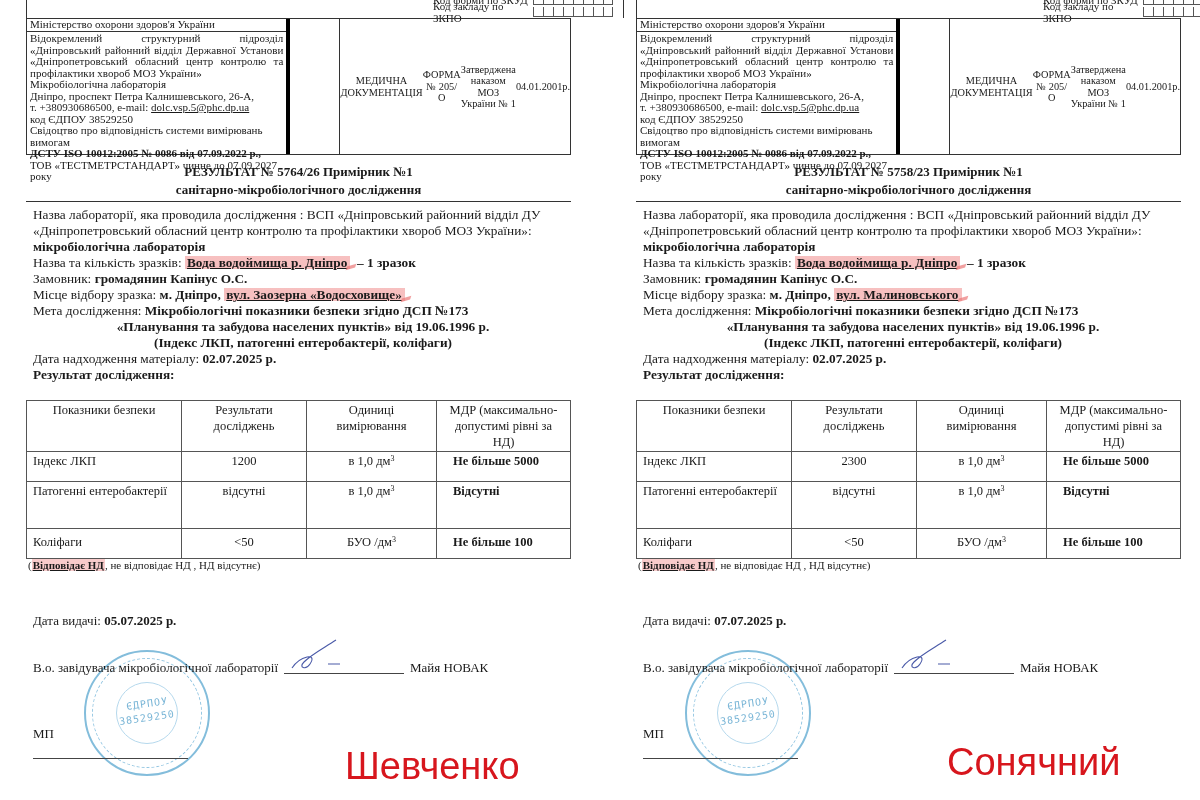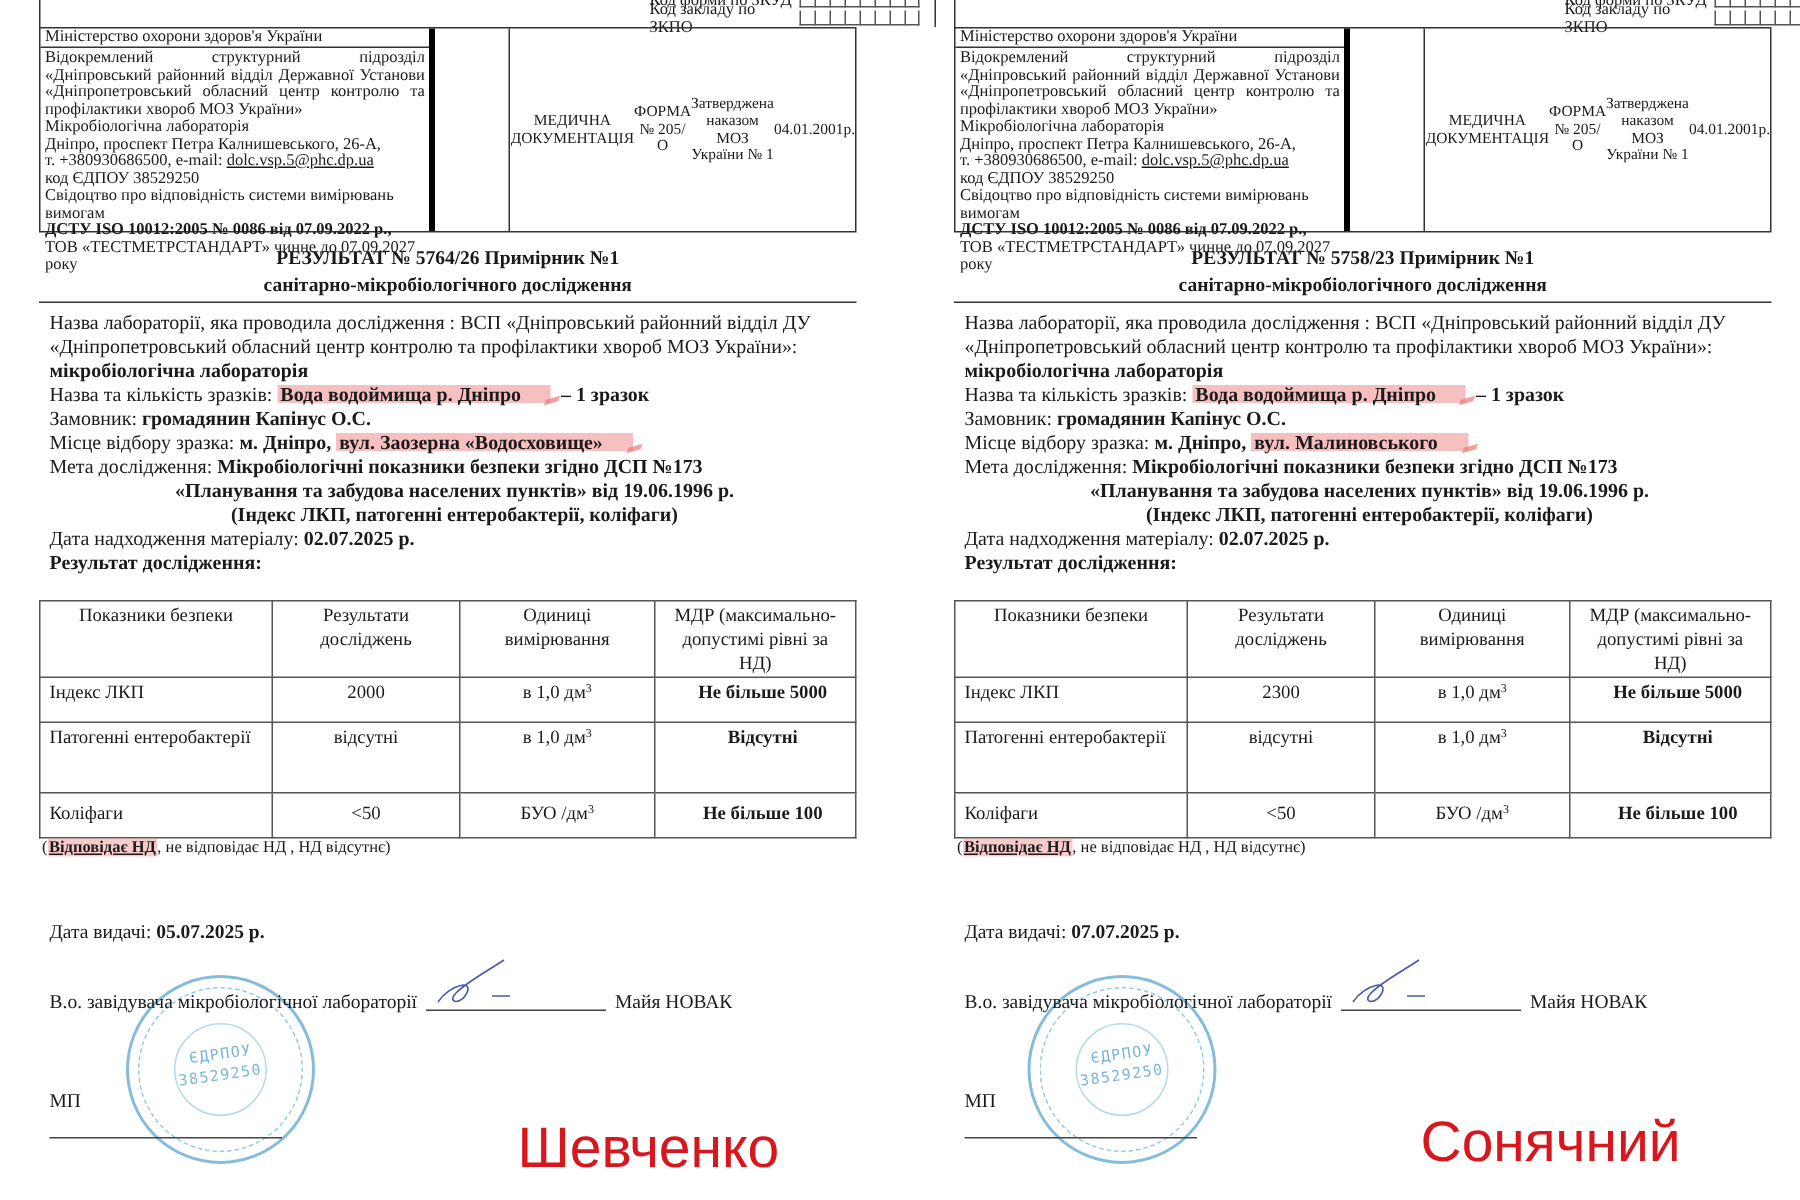--- a/index.html
+++ b/index.html
@@ -30,28 +30,28 @@
   .hdr-mid::before { content: ""; position: absolute; left: -274px; top: -17px; width: 326px; height: 0; }
   .hdr-right { flex: 1; display: flex; flex-direction: row; align-items: center; justify-content: center; font-size: 10.3px; line-height: 11.5px; text-align: center; padding-top: 0; }
 
   .title { position: absolute; left: 26px; width: 545px; top: 163px; text-align: center; font-weight: bold; font-size: 13px; line-height: 18px; }
   .title-rule { position: absolute; left: 26px; width: 545px; top: 201px; border-top: 1.5px solid #333; }
 
   .info { position: absolute; left: 33px; top: 207px; width: 540px; font-size: 13.3px; line-height: 16px; }
   .info b { font-weight: bold; }
   .info .center { text-align: center; }
   .hl { background: linear-gradient(transparent 10%, rgba(240,140,140,0.55) 10%, rgba(240,140,140,0.55) 92%, transparent 92%);
-        padding: 0 20px 0 2px; position: relative; }
+        padding: 0 3px 0 2px; position: relative; text-decoration: underline; }
   .hl::after { content: ""; position: absolute; right: -5px; bottom: 1px; width: 8px; height: 4px; background: rgba(235,120,120,0.7); transform: skew(-35deg) rotate(-20deg); }
 
   table.res { position: absolute; left: 26px; top: 400px; width: 545px; border-collapse: collapse; font-size: 12.5px; line-height: 16px; }
   table.res td, table.res th { border: 1px solid #555; vertical-align: top; padding: 1px 6px; font-weight: normal; }
   table.res th { text-align: center; height: 51px; }
   table.res td.c { text-align: center; }
-  table.res td.b { font-weight: bold; text-align: center; padding-left: 16px; }
+  table.res td.b { font-weight: bold; text-align: left; padding-left: 16px; }
   table.res tr.r1 td { height: 30px; }
   table.res tr.r2 td { height: 47px; }
   table.res tr.r3 td { height: 30px; padding-top: 5px; }
   sup { font-size: 8px; vertical-align: top; position: relative; top: -2px; }
 
   .verdict { position: absolute; left: 28px; top: 557px; font-size: 11px; line-height: 16px; }
   .verdict .ok { font-weight: bold; text-decoration: underline; background: rgba(240,140,140,0.45); padding: 0 1px; }
 
   .issue { position: absolute; left: 33px; top: 613px; font-size: 13px; text-align: right; }
   .issue b { font-weight: bold; }
@@ -156,21 +156,21 @@
         </colgroup>
       <tbody>
           <tr>
         <th>Показники безпеки</th>
         <th>Результати досліджень</th>
         <th>Одиниці вимірювання</th>
         <th>МДР (максимально-допустимі рівні за НД)</th>
       </tr>
       <tr class="r1">
         <td>Індекс ЛКП</td>
-        <td class="c">2000</td>
+        <td class="c">1200</td>
         <td class="c"><span>в 1,0 дм</span><sup>3</sup></td>
         <td class="b">Не більше 5000</td>
       </tr>
       <tr class="r2">
         <td>Патогенні ентеробактерії</td>
         <td class="c">відсутні</td>
         <td class="c"><span>в 1,0 дм</span><sup>3</sup></td>
         <td class="b">Відсутні</td>
       </tr>
       <tr class="r3">

